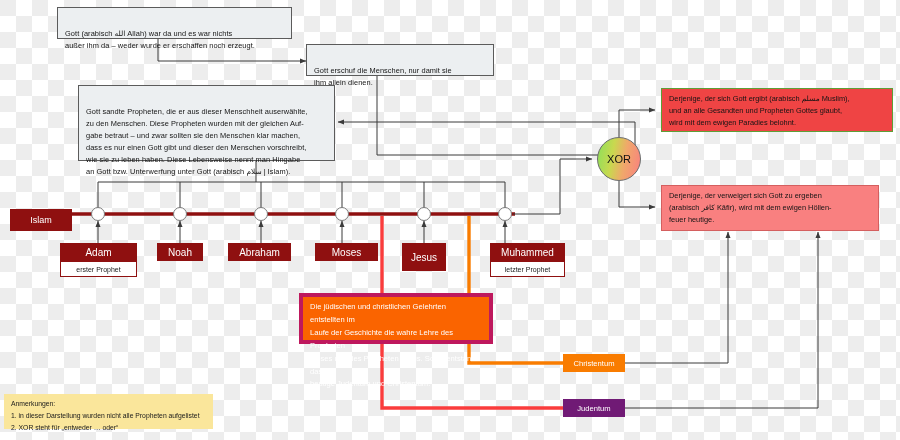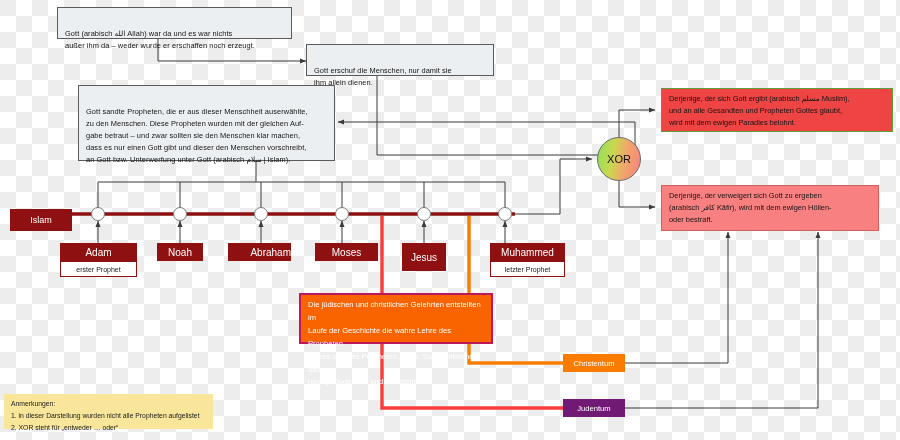--- a/index.html
+++ b/index.html
@@ -34,21 +34,21 @@
     padding:4px 6px 4px 7px;color:#141414;
   }
   .pinkbox{
     background:#f98080;
     border:1px solid #d45f5f;
     font-size:7.4px;line-height:1.62;
     padding:4px 6px 4px 7px;color:#141414;
   }
   .orangebox{
     background:#fa6400;
-    border:2px solid #be185d;
+    border:4px solid #be185d;
     font-size:7.6px;line-height:1.7;
     padding:4px 7px;color:#ffffff;
   }
   .yellowbox{
     background:#fae69b;
     font-size:6.8px;line-height:1.75;
     padding:4px 7px;color:#1a1a1a;
   }
 
   
@@ -146,33 +146,34 @@
 <div class="node greybox" style="left:306px;top:44px;width:188px;height:32px;">
   <div>Gott erschuf die Menschen, nur damit sie</div>
   <div>ihm allein dienen.</div>
 </div>
 
 <div class="node greybox" style="left:78px;top:85px;width:257px;height:76px;">
   <div>Gott sandte Propheten, die er aus dieser Menschheit auserwählte,</div>
   <div>zu den Menschen. Diese Propheten wurden mit der gleichen Auf-</div>
   <div>gabe betraut – und zwar sollten sie den Menschen klar machen,</div>
   <div>dass es nur einen Gott gibt und dieser den Menschen vorschreibt,</div>
+  <div>wie sie zu leben haben. Diese Lebensweise nennt man Hingabe</div>
   <div>an Gott bzw. Unterwerfung unter Gott (arabisch سلام | Islam).</div>
 </div>
 
 <div class="node greenbox" style="left:661px;top:88px;width:232px;height:44px;">
   <div>Derjenige, der sich Gott ergibt (arabisch مسلم Muslim),</div>
   <div>und an alle Gesandten und Propheten Gottes glaubt,</div>
   <div>wird mit dem ewigen Paradies belohnt.</div>
 </div>
 
 <div class="node pinkbox" style="left:661px;top:185px;width:218px;height:46px;">
   <div>Derjenige, der verweigert sich Gott zu ergeben</div>
   <div>(arabisch كافر Kāfir), wird mit dem ewigen Höllen-</div>
-  <div>oder bestraft.</div>
+  <div>feuer heutige.</div>
 </div>
 
 <div class="node xor" style="left:597px;top:137px;">
   <span>XOR</span>
 </div>
 
 <div class="node redlabel islam" style="left:10px;top:203px;width:62px;height:22px;margin-top:6px;">
   <span>Islam</span>
 </div>
 
@@ -189,21 +190,21 @@
   <span>Adam</span>
 </div>
 <div class="node sublabel" style="left:60px;top:261px;width:77px;height:16px;">
   <span>erster Prophet</span>
 </div>
 
 <div class="node redlabel" style="left:157px;top:243px;width:46px;height:18px;">
   <span>Noah</span>
 </div>
 
-<div class="node redlabel" style="left:228px;top:243px;width:63px;height:18px;justify-content:flex-end;">
+<div class="node redlabel" style="left:228px;top:243px;width:63px;height:18px;">
   <span>Abraham</span>
 </div>
 
 <div class="node redlabel" style="left:315px;top:243px;width:63px;height:18px;">
   <span>Moses</span>
 </div>
 
 <div class="node redlabel" style="left:402px;top:243px;width:44px;height:28px;">
   <span>Jesus</span>
 </div>

